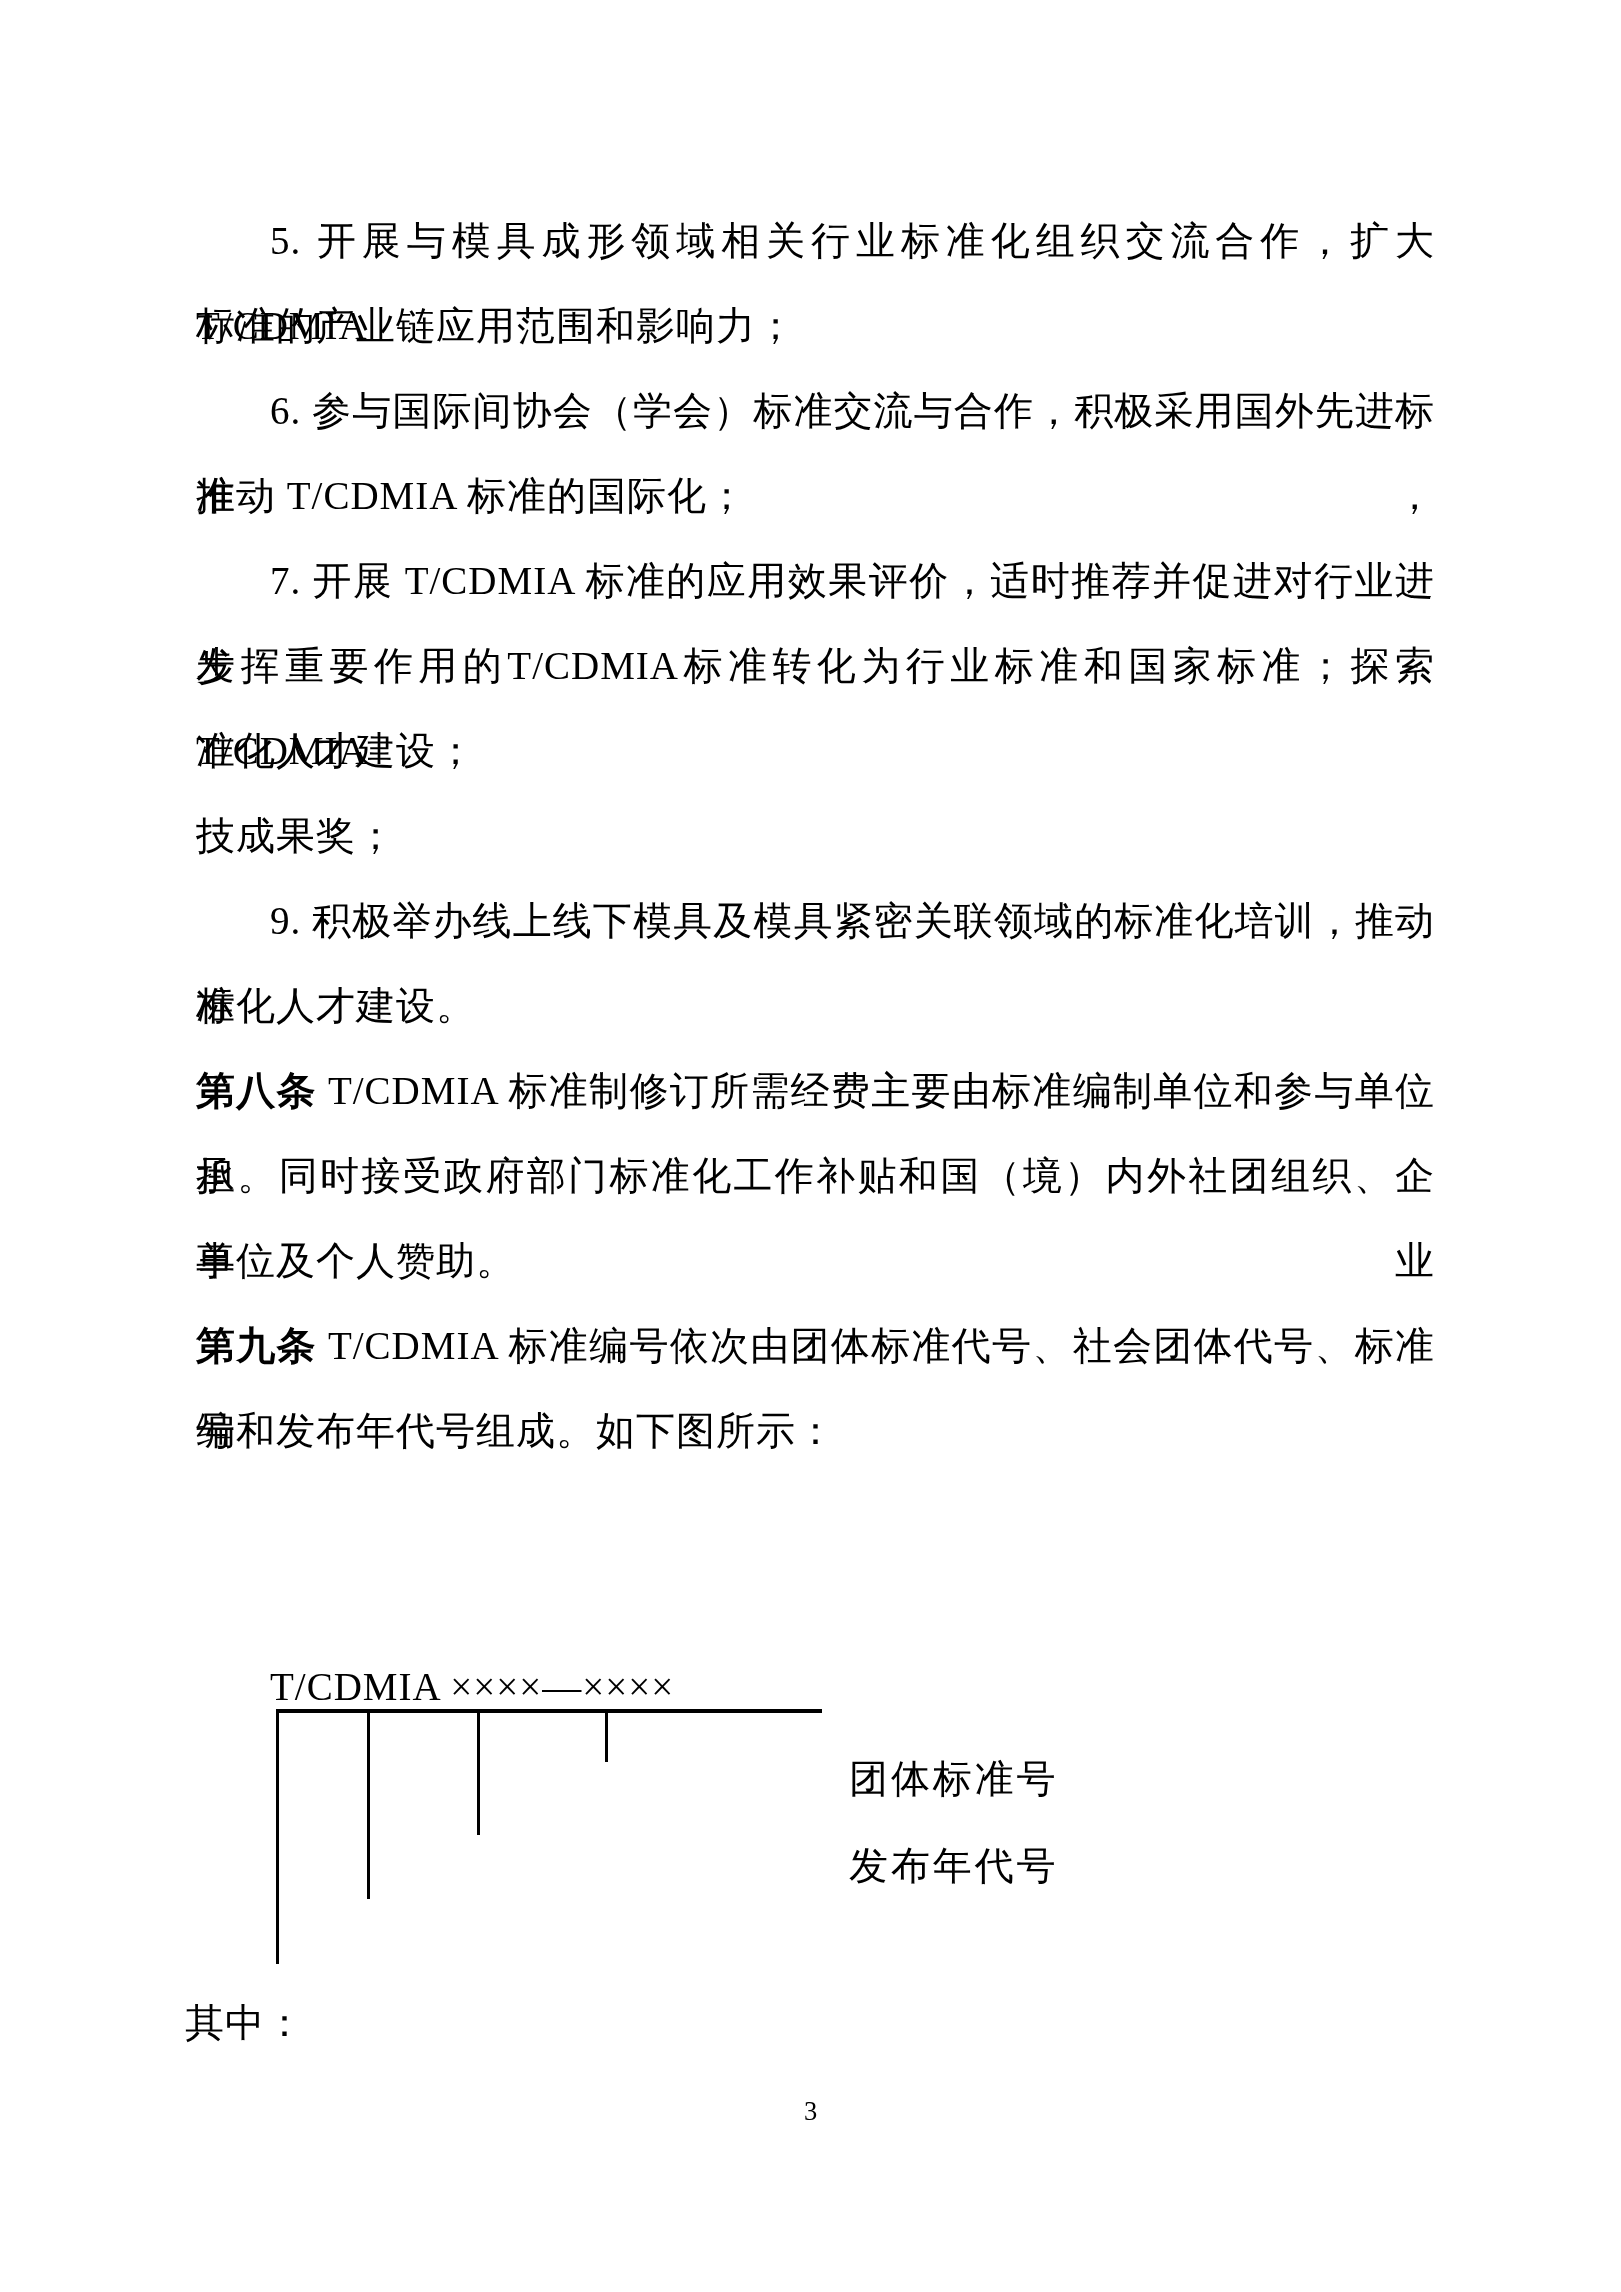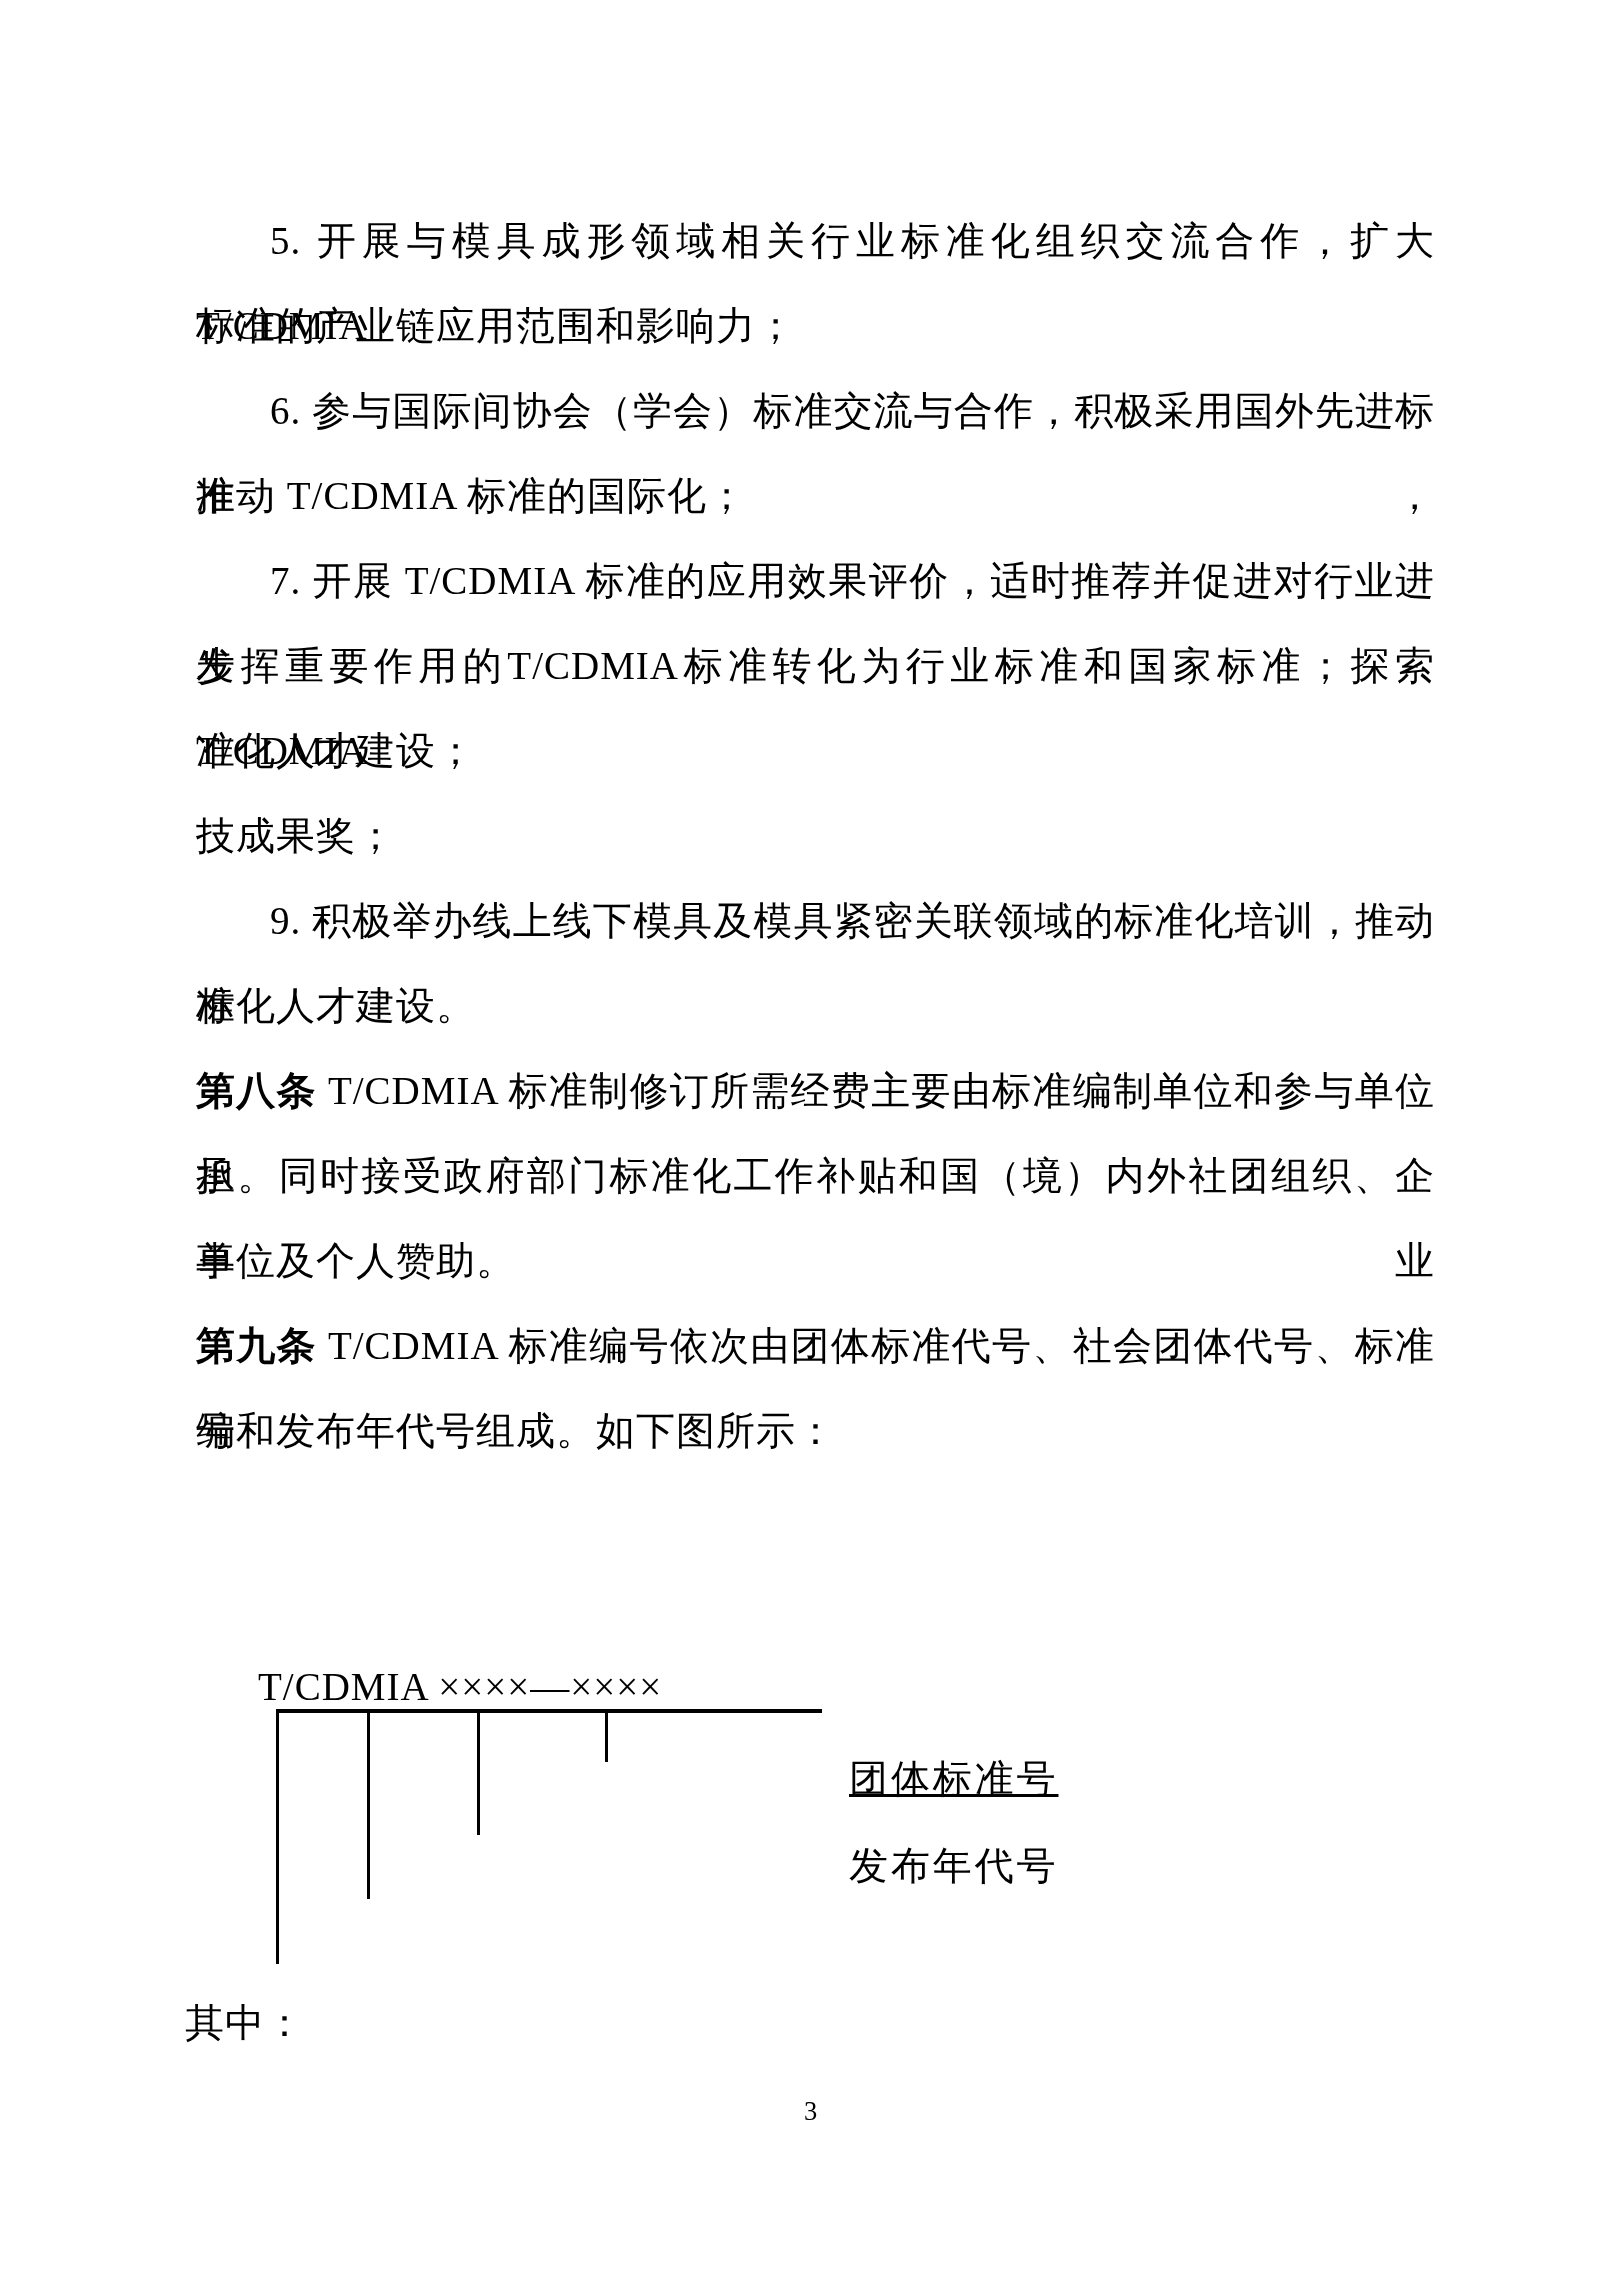--- a/index.html
+++ b/index.html
@@ -27,34 +27,34 @@
     white-space:normal;
     text-align:justify;
     text-align-last:justify;
   }
   .line .lead{font-weight:bold;}
   .indent{padding-left:74px;}
   .indent.just{padding-left:0;text-indent:74px;}
 
   
   .dg-formula{
-    position:absolute;left:258px;top:1665px;
+    position:absolute;left:270px;top:1665px;
     font-size:39px;line-height:43px;letter-spacing:1px;white-space:nowrap;
   }
   .dg-hline{position:absolute;left:276px;top:1709px;width:546px;height:3.9px;background:#000;}
   .dg-v{position:absolute;width:2.9px;background:#000;top:1713px;}
   .dg-v1{left:276px;height:251px;}
   .dg-v2{left:367px;height:186px;}
   .dg-v3{left:477px;height:122px;}
   .dg-v4{left:605px;height:49px;}
   .dg-label{
     position:absolute;left:849px;
     font-size:39px;line-height:43px;letter-spacing:2.9px;white-space:nowrap;
   }
-  .dg-label.l1{top:1757px;text-decoration:underline;}
+  .dg-label.l1{top:1757px;}
   .dg-label.l2{top:1844px;}
 
   .among{
     position:absolute;left:185px;top:2001px;
     font-size:39px;line-height:43px;letter-spacing:1px;
   }
   .pagenum{
     position:absolute;left:0;top:2097px;width:100%;
     text-align:center;font-size:26.5px;line-height:29px;
   }

